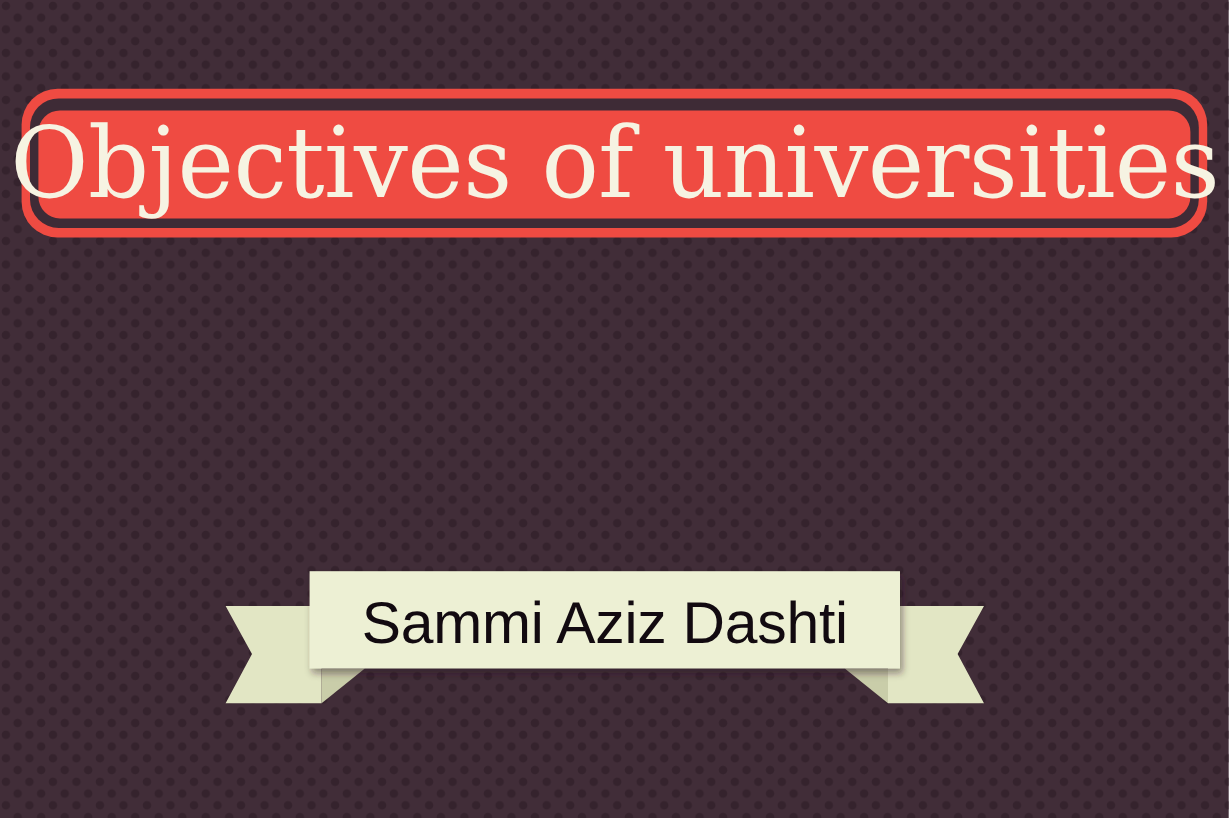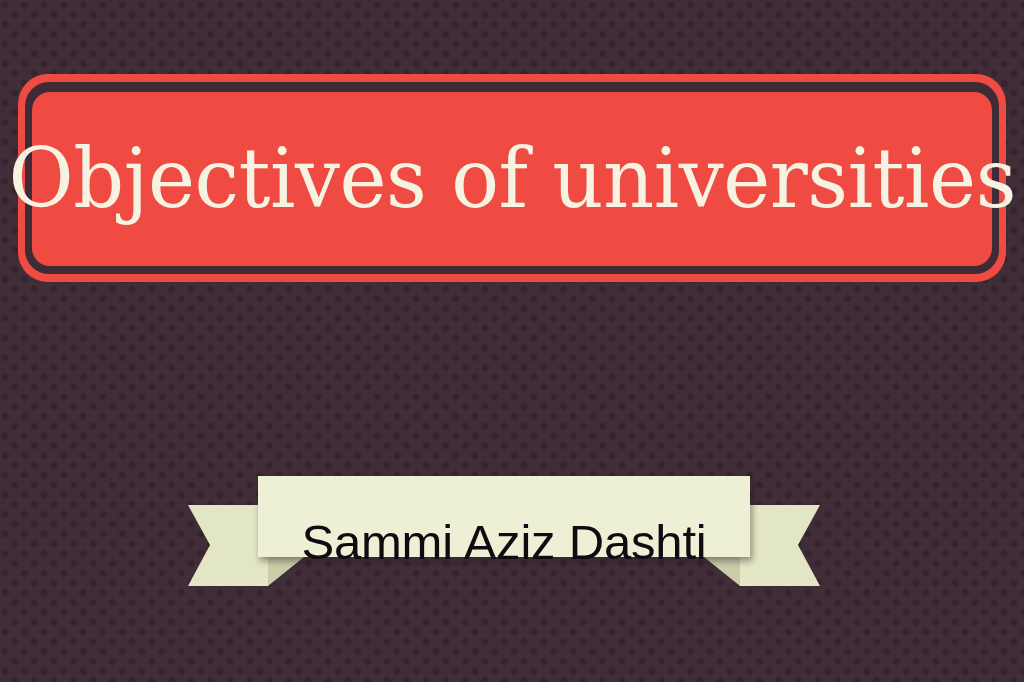--- a/index.html
+++ b/index.html
@@ -32,21 +32,21 @@
     background-position: 0 0, 0 0;
     pointer-events: none;
   }
 
   
   #title-banner {
     position: absolute;
     left: 18px;
     top: 74px;
     width: 988px;
-    height: 208px;
+    height: 124px;
   }
   .banner-outer {
     position: absolute;
     inset: 0;
     background: #EF4B42;
     border-radius: 30px;
   }
   .banner-gap {
     position: absolute;
     left: 7px;
@@ -101,21 +101,20 @@
     height: 87px;
     display: flex;
     align-items: center;
     justify-content: center;
     font-family: "Liberation Sans", sans-serif;
     font-size: 49px;
     font-weight: 400;
     color: #120A10;
     white-space: nowrap;
     letter-spacing: -0.2px;
-    margin-top: 22px;
   }
 </style>
 </head>
 <body>
 
 <div id="slide">
 
   <div id="dot-pattern"></div>
 
   <div id="title-banner">

